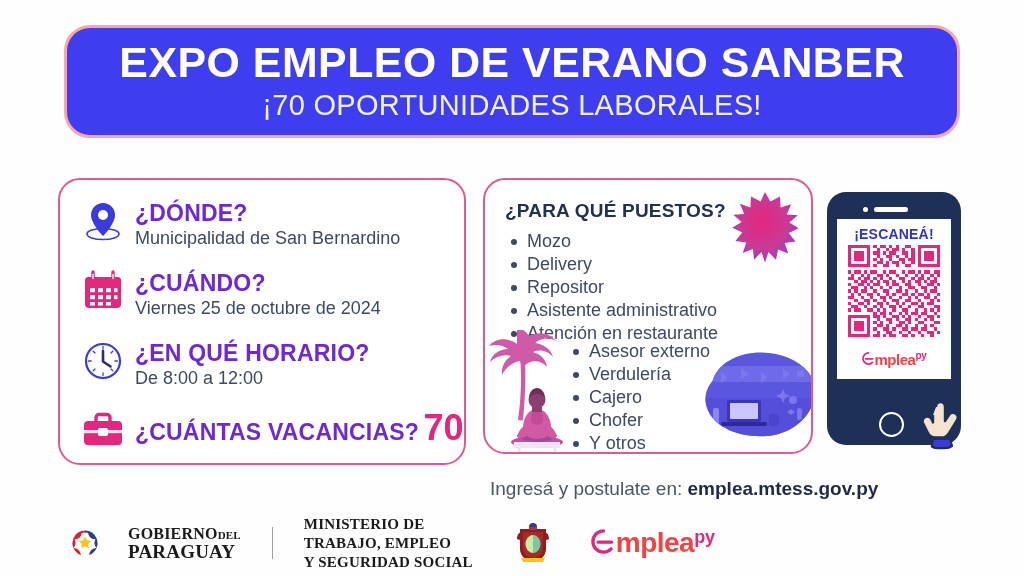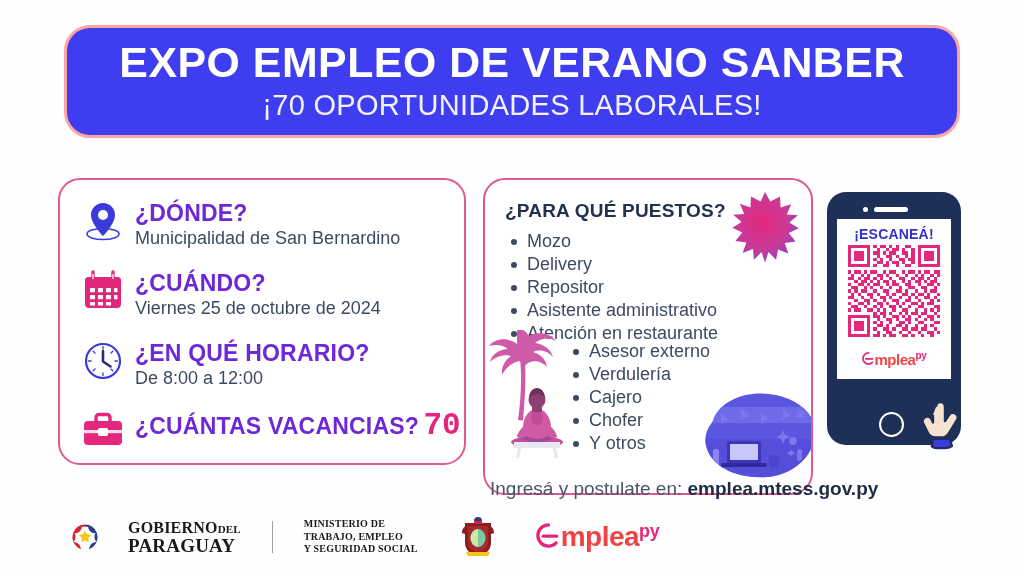--- a/index.html
+++ b/index.html
@@ -27,40 +27,39 @@
     color:#f2f2ff;font-weight:normal;font-size:29px;letter-spacing:0.3px;
     line-height:1.1;white-space:nowrap;text-align:center;margin-top:5px;
   }
 
   
   .card{
     position:absolute;border:2px solid #e05a92;border-radius:22px;
     background:#ffffff;box-sizing:border-box;overflow:hidden;
   }
   #card-left{left:58px;top:178px;width:408px;height:287px;}
-  #card-right{left:483px;top:178px;width:330px;height:317px;}
+  #card-right{left:483px;top:178px;width:330px;height:276px;}
 
   
   .info-row{
     position:absolute;display:flex;align-items:flex-start;left:20px;
   }
   .info-icon{width:46px;height:46px;flex:0 0 46px;margin-right:9px;}
   .info-text{padding-top:2px;}
   .info-q{
     font-size:23px;font-weight:bold;color:#6d28d9;letter-spacing:0.2px;
     line-height:1.18;white-space:nowrap;
   }
   .info-a{
     font-size:18px;font-weight:normal;color:#3d4a62;line-height:1.2;
     white-space:nowrap;margin-top:1px;
   }
   .info-big{
-    font-size:31px;font-weight:bold;color:#e2277c;line-height:1.02;
+    font-size:36px;font-weight:bold;color:#e2277c;line-height:1.02;
     margin-top:1px;
-    font-family:Liberation Mono, monospace;
   }
 
   
   .puestos-title{
     position:absolute;left:20px;top:20px;font-size:19px;font-weight:bold;
     color:#24304f;letter-spacing:0.2px;white-space:nowrap;
   }
   .job-list{list-style:none;margin:0;padding:0;position:absolute;}
   #job-list-a{left:24px;top:50px;}
   #job-list-b{left:86px;top:160px;}
@@ -128,21 +127,21 @@
   .footer{position:absolute;left:70px;top:515px;display:flex;align-items:center;gap:21px;}
   .gov-emblem{width:30px;height:30px;flex:0 0 30px;margin-right:7px;}
   .gov-text{font-family:"Liberation Serif", serif;color:#1a1a1a;line-height:1.0;}
   .gov-l1{font-size:16px;font-weight:bold;letter-spacing:0.2px;}
   .gov-l1 .small{font-size:11px;}
   .gov-l2{font-size:19px;font-weight:bold;letter-spacing:0.2px;}
   .gov-div{
     width:1px;height:32px;background:#9aa0a6;margin:0 10px;
   }
   .min-text{
-    font-family:"Liberation Serif", serif;font-size:10px;font-weight:bold;
+    font-family:"Liberation Serif", serif;font-size:15px;font-weight:bold;
     color:#1a1a1a;line-height:1.26;letter-spacing:0.2px;
   }
   .shield{width:38px;height:44px;margin-left:20px;}
   .emplea-foot{margin-left:18px;}
 
   .logo-e{display:inline-block;vertical-align:middle;}
   .emplea-word{
     font-weight:bold;color:#ef4444;letter-spacing:-0.5px;vertical-align:middle;
   }
   .emplea-py{

